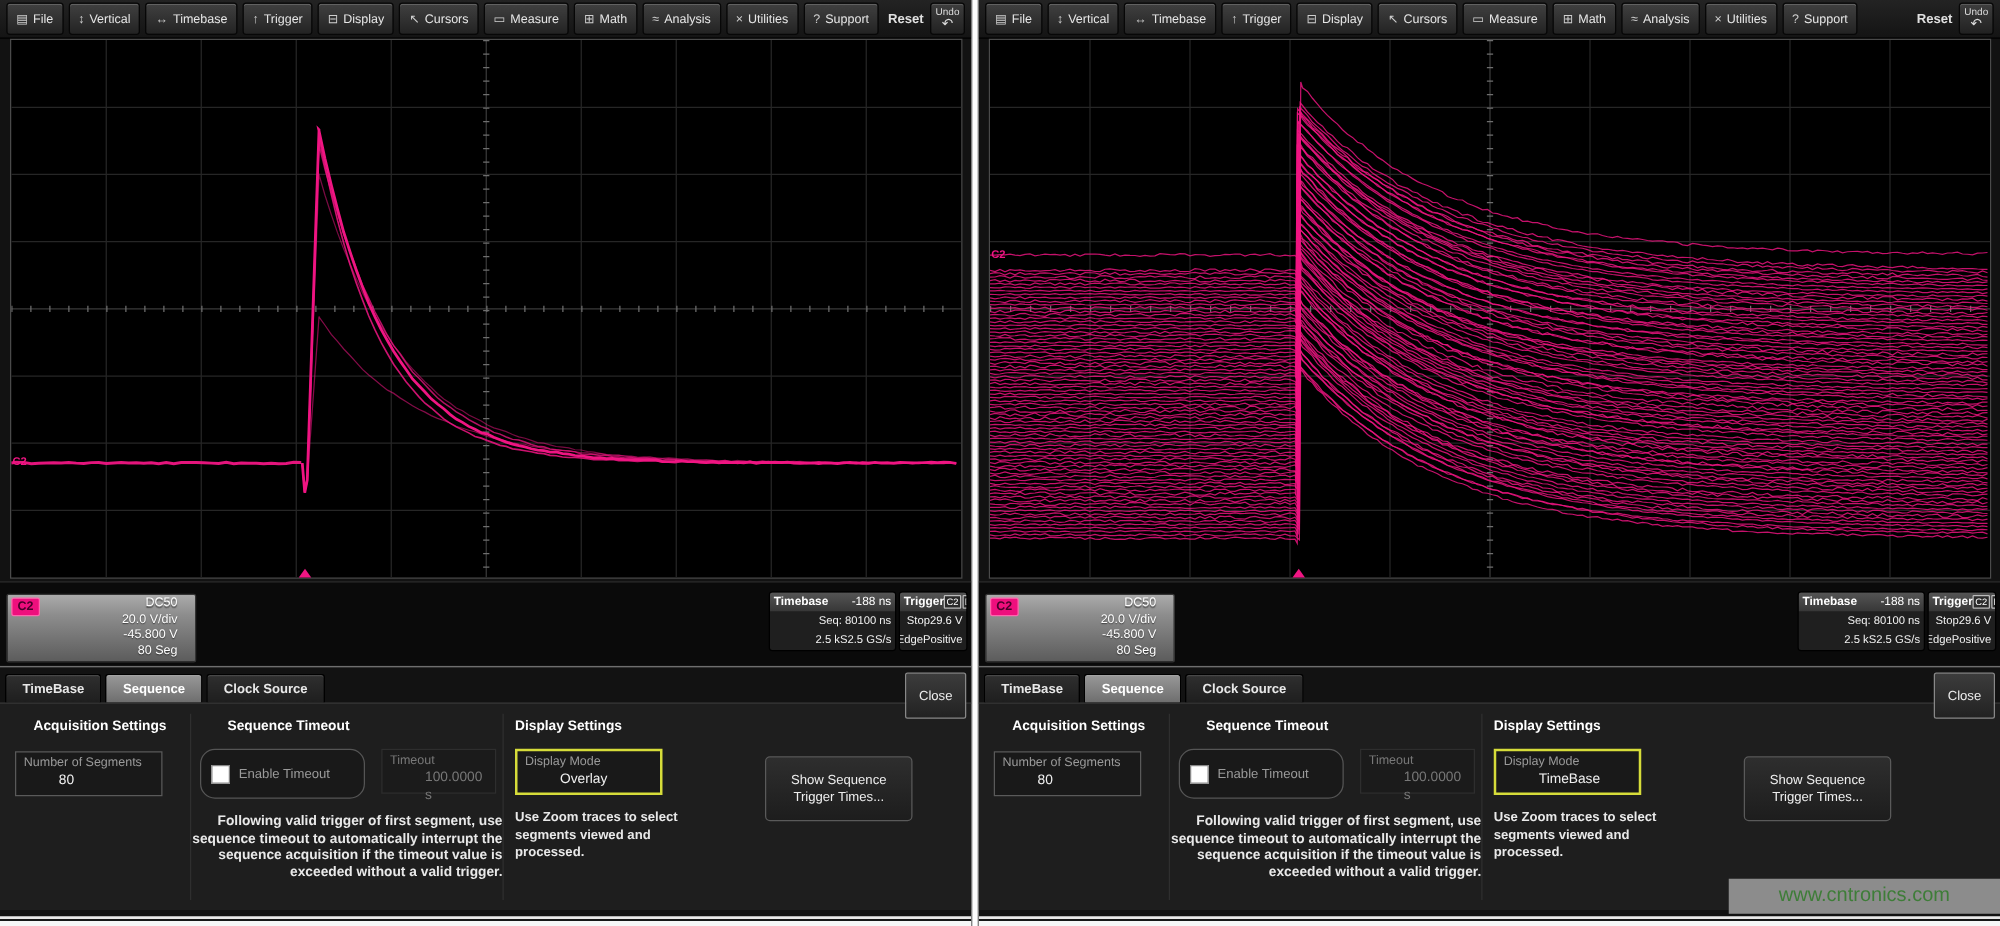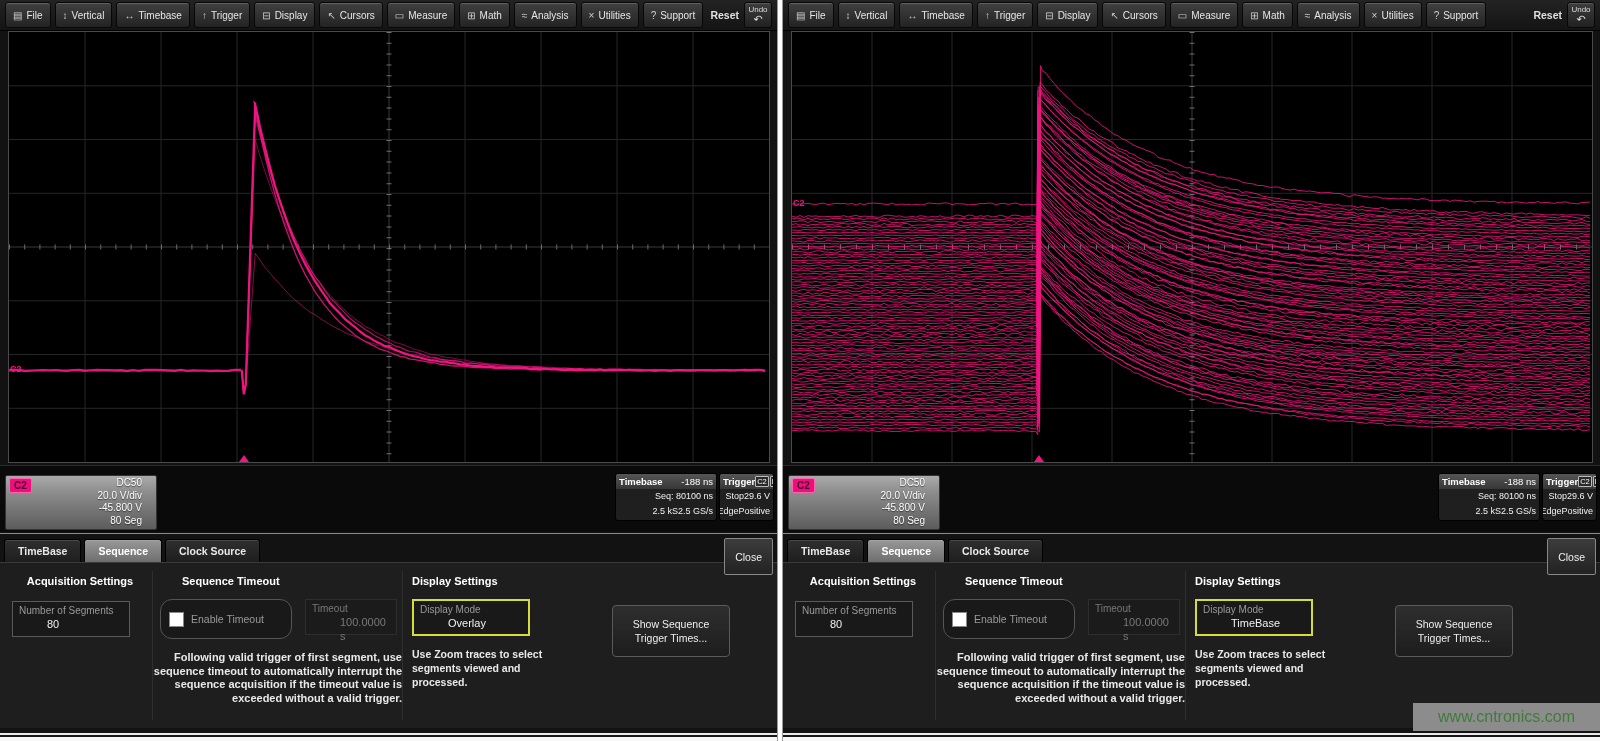--- a/index.html
+++ b/index.html
@@ -56,21 +56,21 @@
   .fieldbox.disabled .fl,.fieldbox.disabled .fv{color:#787878;}
   .fieldbox.ylw{border:2px solid #d6dc3a;}
   .enablebox{position:absolute;background:#191919;border:1px solid #555;border-radius:12px;display:flex;align-items:center;gap:7px;padding:0 8px;box-sizing:border-box;}
   .chk{width:13px;height:13px;background:#fff;border:1px solid #888;flex:0 0 auto;}
   .enlbl{font-size:10.5px;color:#9a9a9a;line-height:13px;}
   .note{position:absolute;text-align:right;font-size:11px;font-weight:bold;color:#e9e9e9;line-height:13.5px;}
   .znote{position:absolute;font-size:10.5px;font-weight:bold;color:#e9e9e9;line-height:14px;}
   .showbtn{position:absolute;background:linear-gradient(#2e2e2e,#1d1d1d);border:1px solid #5a5a5a;border-radius:4px;color:#eee;font-size:10.5px;line-height:14px;text-align:center;padding:10px 6px;box-sizing:border-box;}
 
   .bottombar{position:absolute;bottom:0;left:0;right:0;height:8px;background:linear-gradient(180deg,#e8e8e8 0 2px,#161616 2px 4px,#f6f6f6 4px 100%);}
-  .watermark{position:absolute;right:0;bottom:10px;width:187px;height:28px;line-height:28px;text-align:center;background:rgba(150,150,150,.92);color:#3e7d38;font-size:16px;z-index:9;}
+  .watermark{position:absolute;right:0;bottom:10px;width:217px;height:28px;line-height:28px;text-align:center;background:rgba(150,150,150,.92);color:#3e7d38;font-size:16px;z-index:9;}
 </style>
 </head>
 <body>
 
 <div class="app">
   <div class="panel left" id="p0">
   <div class="menubar">
     <div class="menu-items">
           <div class="mbtn">
             <span class="ic">▤</span>

